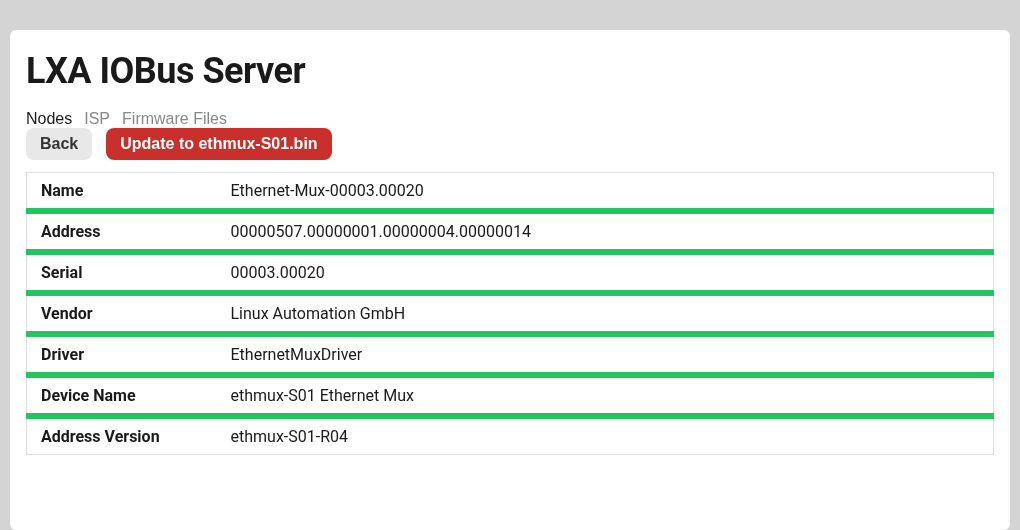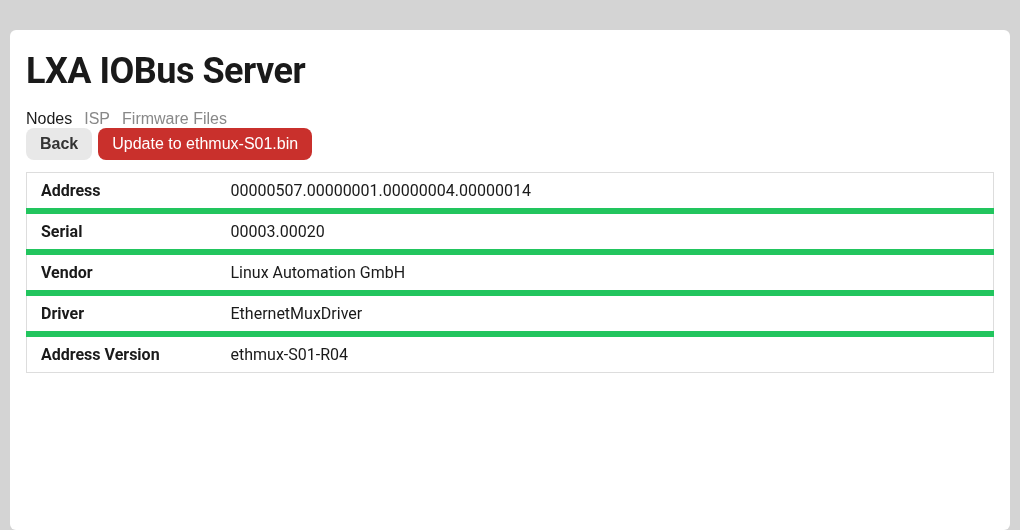--- a/index.html
+++ b/index.html
@@ -58,21 +58,22 @@
       border-radius: 8px;
       cursor: pointer;
     }
     .btn-back {
       background: #e8e8e8;
       color: #333;
     }
     .btn-danger {
       background: #c9302c;
       color: #fff;
-      font-weight: 400;
+      font-weight: 700;
+      margin-left: 8px;
     }
     .info-table {
       width: 100%;
       border-collapse: collapse;
       border: 1px solid #ddd;
     }
     .info-table th,
     .info-table td {
       text-align: left;
       padding: 8px 14px;
@@ -107,34 +108,42 @@
   </nav>
 
   <div class="toolbar">
     <button class="btn btn-back">Back</button>
     <button class="btn btn-danger">Update to ethmux-S01.bin</button>
   </div>
 
   <table class="info-table">
     <tbody>
       <tr>
+        <th>Name</th>
+        <td>Ethernet-Mux-00003.00020</td>
+      </tr>
+      <tr>
         <th>Address</th>
         <td>00000507.00000001.00000004.00000014</td>
       </tr>
       <tr>
         <th>Serial</th>
         <td>00003.00020</td>
       </tr>
       <tr>
         <th>Vendor</th>
         <td>Linux Automation GmbH</td>
       </tr>
       <tr>
         <th>Driver</th>
         <td>EthernetMuxDriver</td>
       </tr>
       <tr>
+        <th>Device Name</th>
+        <td>ethmux-S01 Ethernet Mux</td>
+      </tr>
+      <tr>
         <th>Address Version</th>
         <td>ethmux-S01-R04</td>
       </tr>
     </tbody>
   </table>
 </div>
 
 </body></html>

